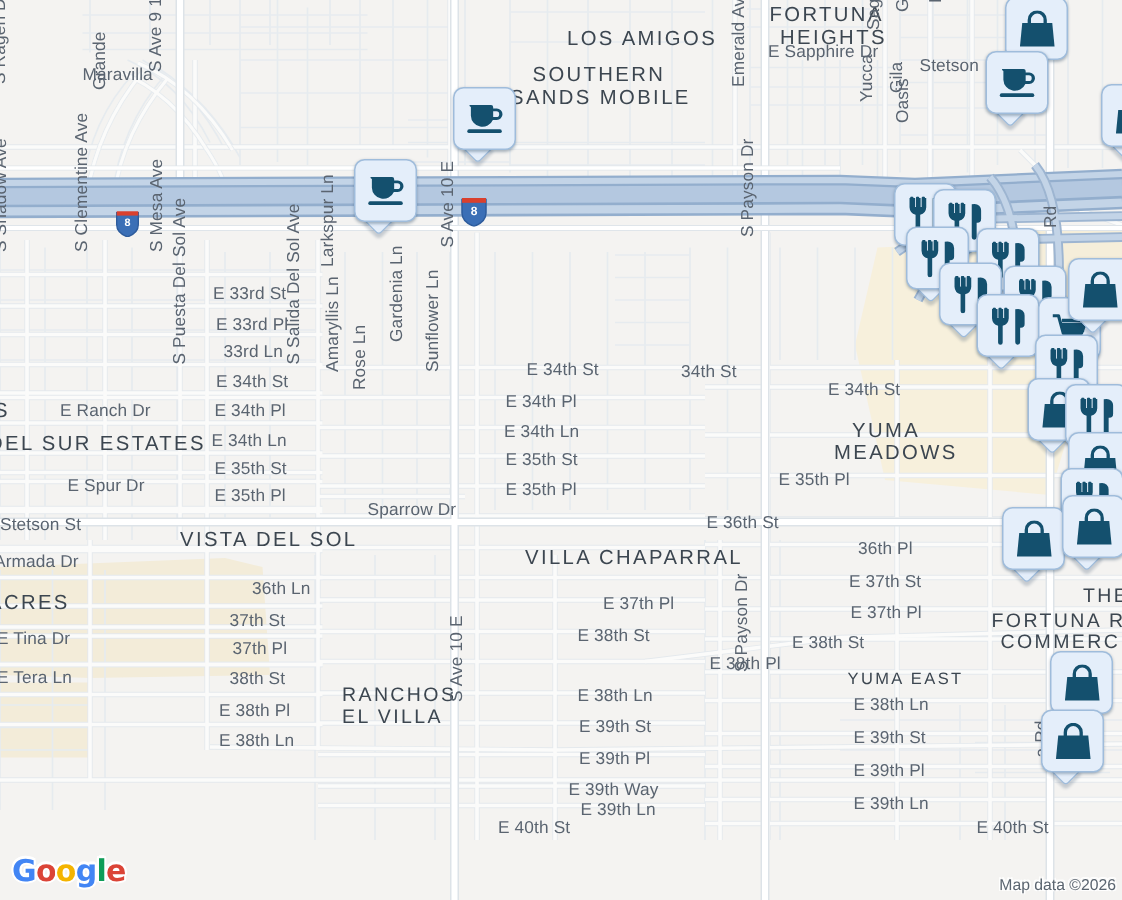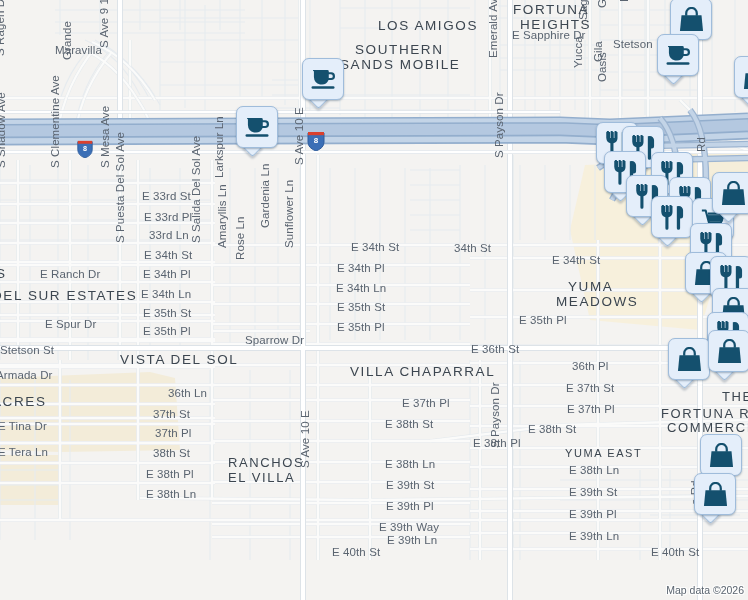--- a/index.html
+++ b/index.html
@@ -673,14 +673,17 @@
         <div class="tail"></div>
         <div class="body">
           <svg width="25" height="25" viewBox="0 0 26 26">
             <path d="M7.5,9 V6.5 a5.5,5.5 0 0 1 11,0 V9" fill="none" stroke="#14506e" stroke-width="2.3"></path>
             <path class="glyph" d="M2.6,8.6 h20.8 l1.6,16.4 h-24 Z"></path>
           </svg>
         </div>
       </div>
     </div>
 
+  <div id="glogo">
+    <span class="g1">G</span><span class="g2">o</span><span class="g3">o</span><span class="g4">g</span><span class="g5">l</span><span class="g6">e</span>
+  </div>
   <div id="attrib">Map data ©2026</div>
 </div>
 
 </body></html>

